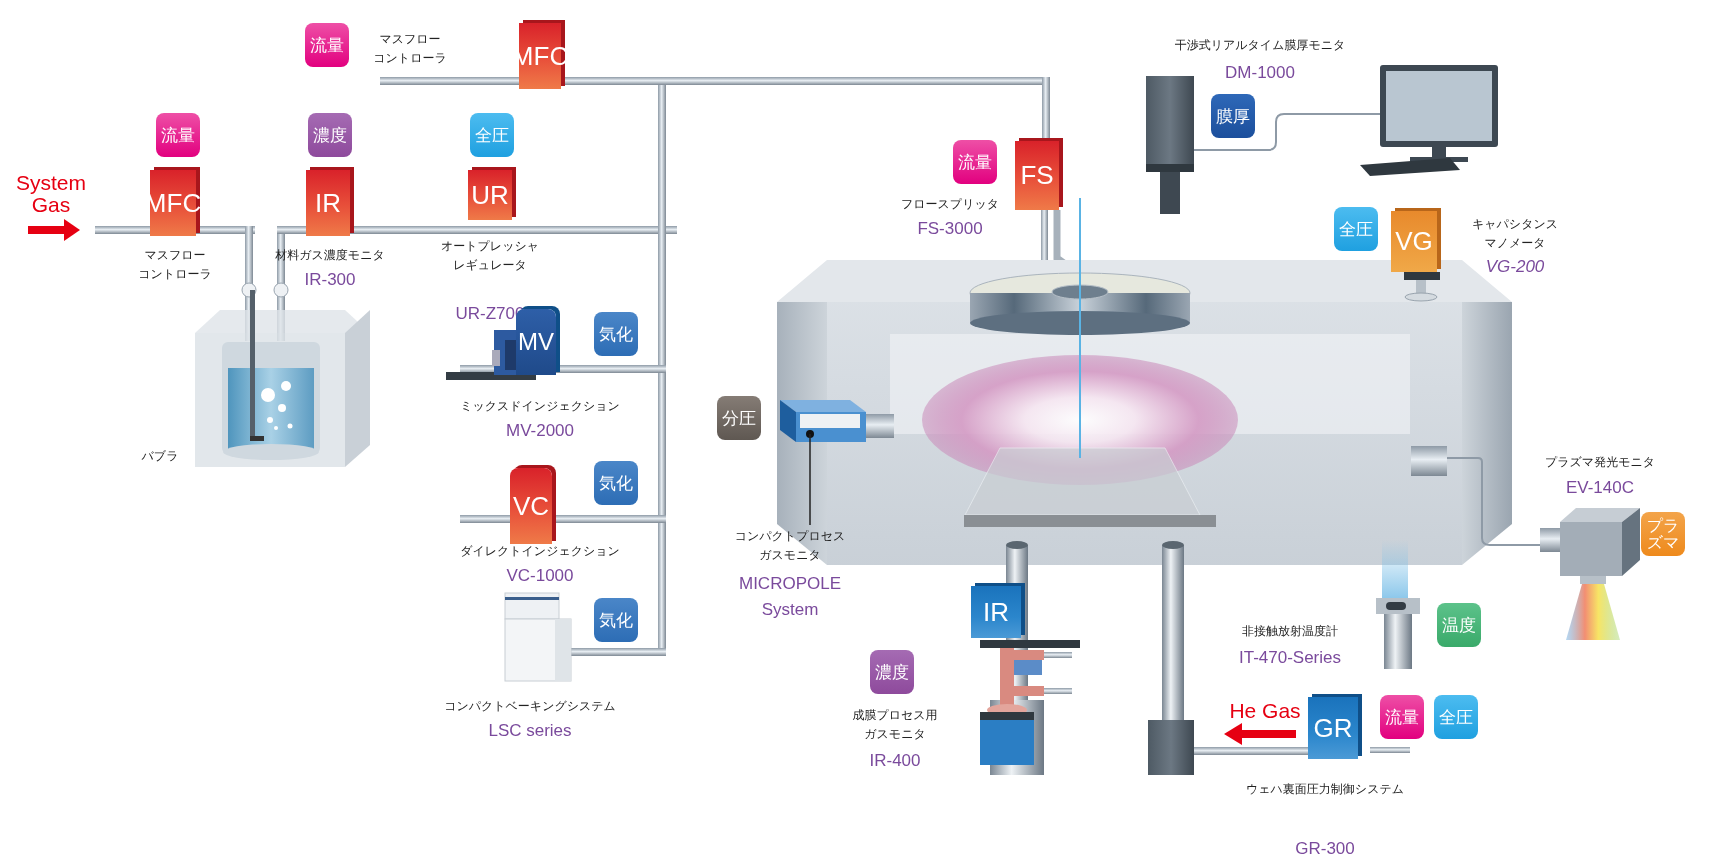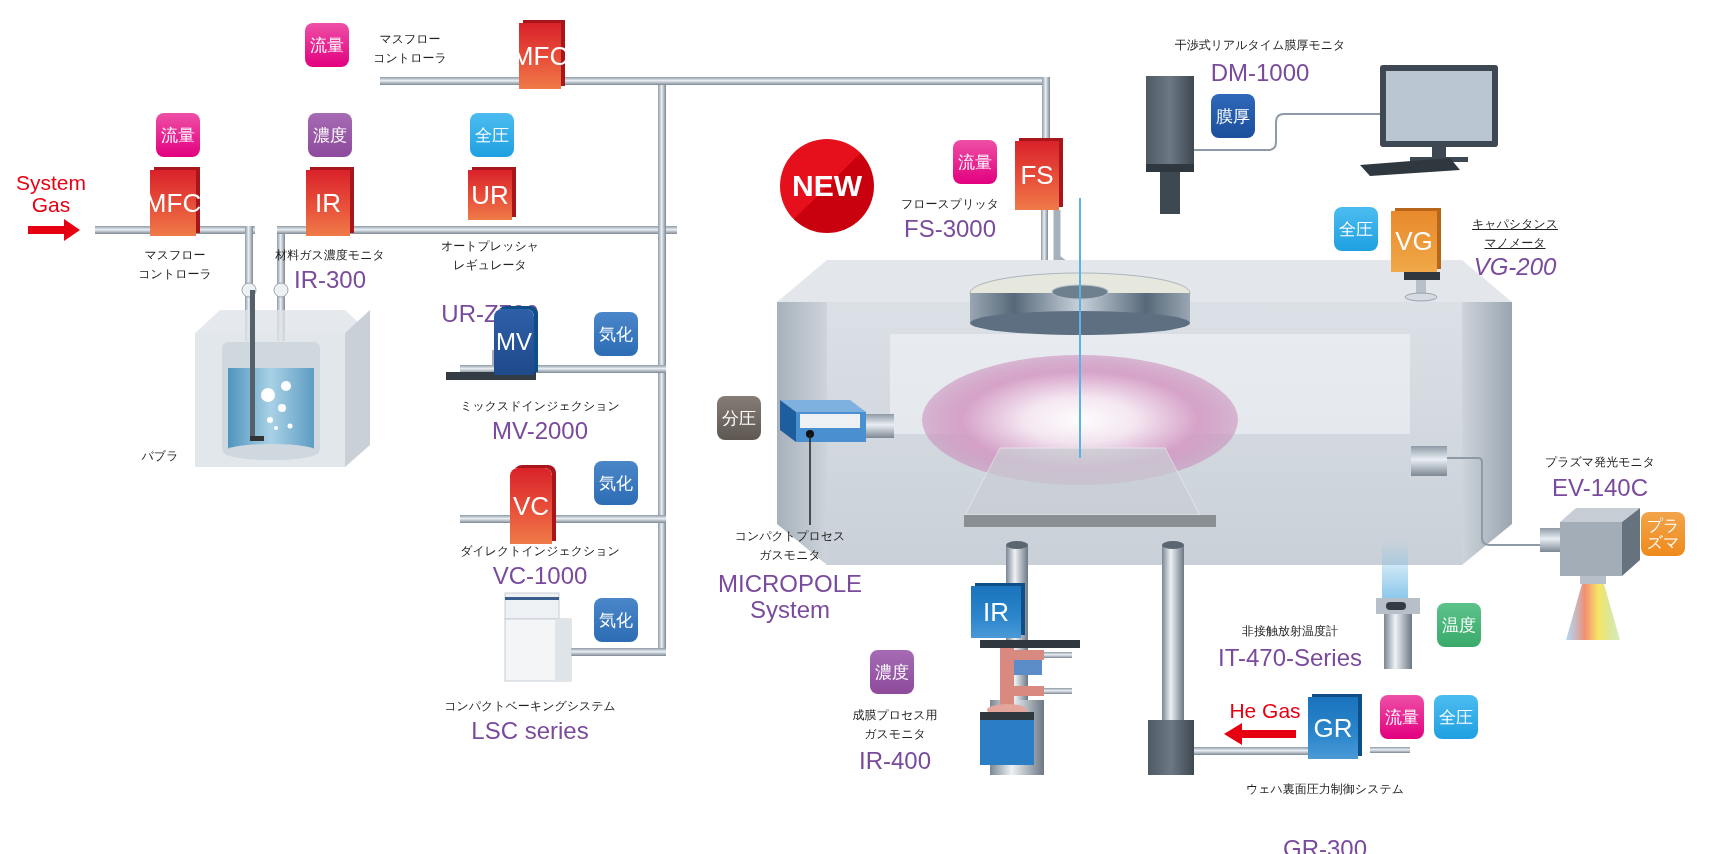--- a/index.html
+++ b/index.html
@@ -1,21 +1,21 @@
 <!DOCTYPE html>
 <html><head>
 <meta charset="utf-8">
 <style>
   html, body { margin:0; padding:0; background:#ffffff; }
   body { width:1732px; height:854px; position:relative; overflow:hidden;
          font-family:"DejaVu Sans", "Liberation Sans", sans-serif; }
   #stage { position:absolute; left:0; top:0; width:1732px; height:854px; }
   svg#diagram { position:absolute; left:0; top:0; }
   .lbl { position:absolute; text-align:center; color:#222; font-size:12px; line-height:19px; white-space:nowrap; }
-  .model { position:absolute; text-align:center; color:#7a4a9c; font-size:24px; line-height:26px; white-space:nowrap; font-family:"Liberation Sans", sans-serif; }
+  .model { position:absolute; text-align:center; color:#7a4a9c; font-size:17px; line-height:26px; white-space:nowrap; font-family:"Liberation Sans", sans-serif; }
   .badge { position:absolute; width:44px; height:44px; border-radius:8px; color:#fff; font-size:17px;
            display:flex; align-items:center; justify-content:center; line-height:19px; text-align:center; }
   .unit { position:absolute; color:#fff; display:flex; align-items:center; justify-content:center;
           font-family:"Liberation Sans", sans-serif; font-size:26px; }
   .red-unit { background:linear-gradient(180deg,#d9222a 0%, #e8503a 55%, #ef7a48 100%); box-shadow:4px -3px 0 #a8161c; }
   .blue-unit { background:linear-gradient(180deg,#1a73bc 0%, #2b86cc 60%, #4b9ad6 100%); box-shadow:4px -3px 0 #0f4f88; }
   .orange-unit { background:linear-gradient(180deg,#e88a2c,#f0a848); box-shadow:4px -3px 0 #b8661a; }
   .carrier { position:absolute; color:#e60012; font-size:21px; line-height:22px; text-align:center; font-family:"Liberation Sans", sans-serif; }
   .new-badge { position:absolute; width:94px; height:94px; border-radius:50%;
                background:linear-gradient(135deg,#e5101c 50%, #c9000d 50%); color:#fff;
@@ -295,21 +295,21 @@
       <span>UR</span>
     </div>
 <div class="lbl" style="left:410px;top:237px;width:160px;">
   <div>オートプレッシャ</div>
   <div>レギュレータ</div>
 </div>
 <div class="model" style="left:430px;top:277px;width:120px;margin-top:24px;">UR-Z700</div>
 
 <div class="lbl" style="left:130px;top:447px;width:60px;">バブラ</div>
 
-<div class="unit blue-unit" style="left:494px;top:309px;width:40px;height:66px;border-radius:8px 8px 0 0;font-size:24px;background:linear-gradient(180deg,#2e5fa8,#1f4a8a);">
+<div class="unit blue-unit" style="left:516px;top:309px;width:40px;height:66px;border-radius:8px 8px 0 0;font-size:24px;background:linear-gradient(180deg,#2e5fa8,#1f4a8a);">
       <span>MV</span>
     </div>
 <div class="badge" style="left:594px;top:312px;background:linear-gradient(180deg,#4a86c8,#2d6db5);">
       <span>気化</span>
     </div>
 <div class="lbl" style="left:420px;top:397px;width:240px;">ミックスドインジェクション</div>
 <div class="model" style="left:480px;top:418px;width:120px;">MV-2000</div>
 
 <div class="unit red-unit" style="left:510px;top:468px;width:42px;height:76px;border-radius:8px 8px 0 0;">
       <span>VC</span>
@@ -319,23 +319,20 @@
     </div>
 <div class="lbl" style="left:420px;top:542px;width:240px;">ダイレクトインジェクション</div>
 <div class="model" style="left:480px;top:563px;width:120px;">VC-1000</div>
 
 <div class="badge" style="left:594px;top:598px;background:linear-gradient(180deg,#4a86c8,#2d6db5);">
       <span>気化</span>
     </div>
 <div class="lbl" style="left:400px;top:697px;width:260px;">コンパクトベーキングシステム</div>
 <div class="model" style="left:460px;top:718px;width:140px;">LSC series</div>
 
-<div class="new-badge" style="left:780px;top:139px;">
-      <span>NEW</span>
-    </div>
 <div class="badge" style="left:953px;top:140px;background:linear-gradient(180deg,#ee4fa6,#e2007f);">
       <span>流量</span>
     </div>
 <div class="unit red-unit" style="left:1015px;top:141px;width:44px;height:69px;">
       <span>FS</span>
     </div>
 <div class="lbl" style="left:880px;top:195px;width:140px;">フロースプリッタ</div>
 <div class="model" style="left:895px;top:216px;width:110px;">FS-3000</div>
 
 <div class="lbl" style="left:1140px;top:36px;width:240px;">干渉式リアルタイム膜厚モニタ</div>
@@ -343,21 +340,21 @@
 <div class="badge" style="left:1211px;top:94px;background:linear-gradient(180deg,#2e68b8,#1c4f9c);">
       <span>膜厚</span>
     </div>
 
 <div class="badge" style="left:1334px;top:207px;background:linear-gradient(180deg,#4cbcf0,#1fa0e0);">
       <span>全圧</span>
     </div>
 <div class="unit orange-unit" style="left:1391px;top:211px;width:46px;height:61px;">
       <span>VG</span>
     </div>
-<div class="lbl" style="left:1450px;top:215px;width:130px;text-decoration:underline;">
+<div class="lbl" style="left:1450px;top:215px;width:130px;">
   <div>キャパシタンス</div>
   <div>マノメータ</div>
 </div>
 <div class="model" style="left:1465px;top:254px;width:100px;font-style:italic;">VG-200</div>
 
 <div class="badge" style="left:717px;top:396px;background:linear-gradient(180deg,#857c75,#5f5852);">
       <span>分圧</span>
     </div>
 <div class="lbl" style="left:705px;top:527px;width:170px;">
   <div>コンパクトプロセス</div>

